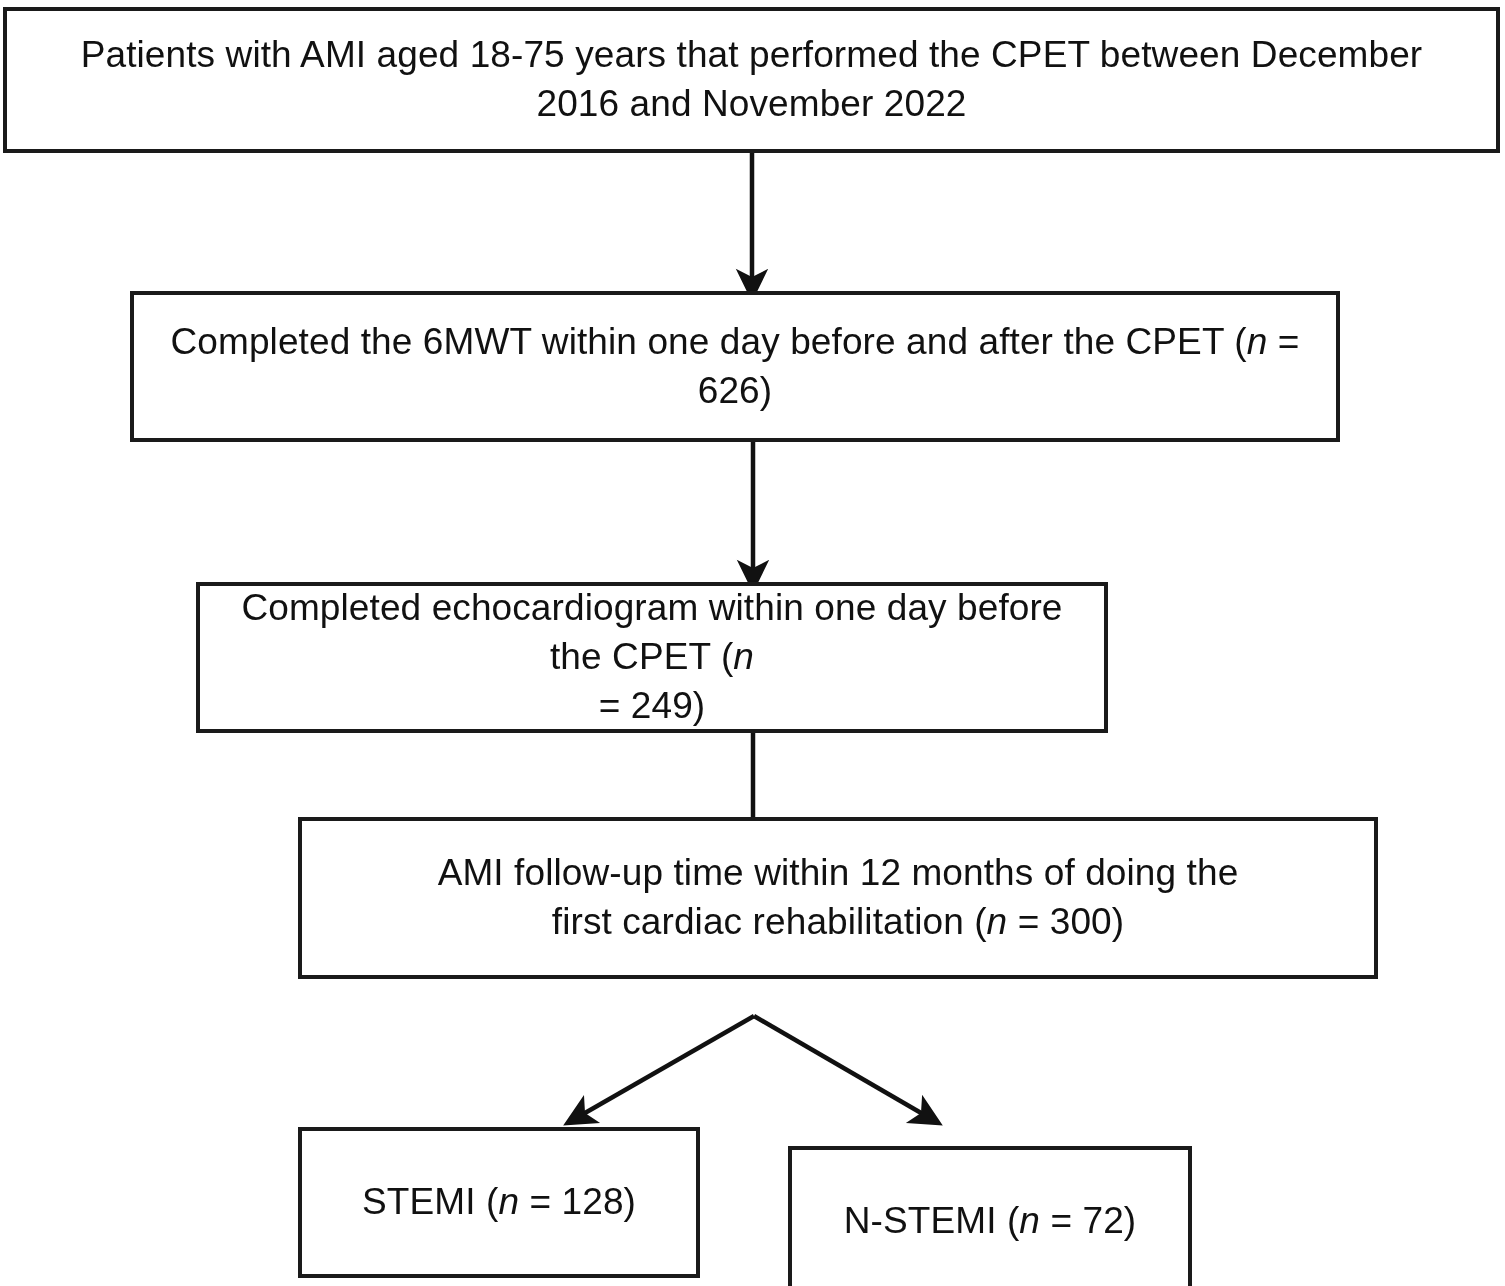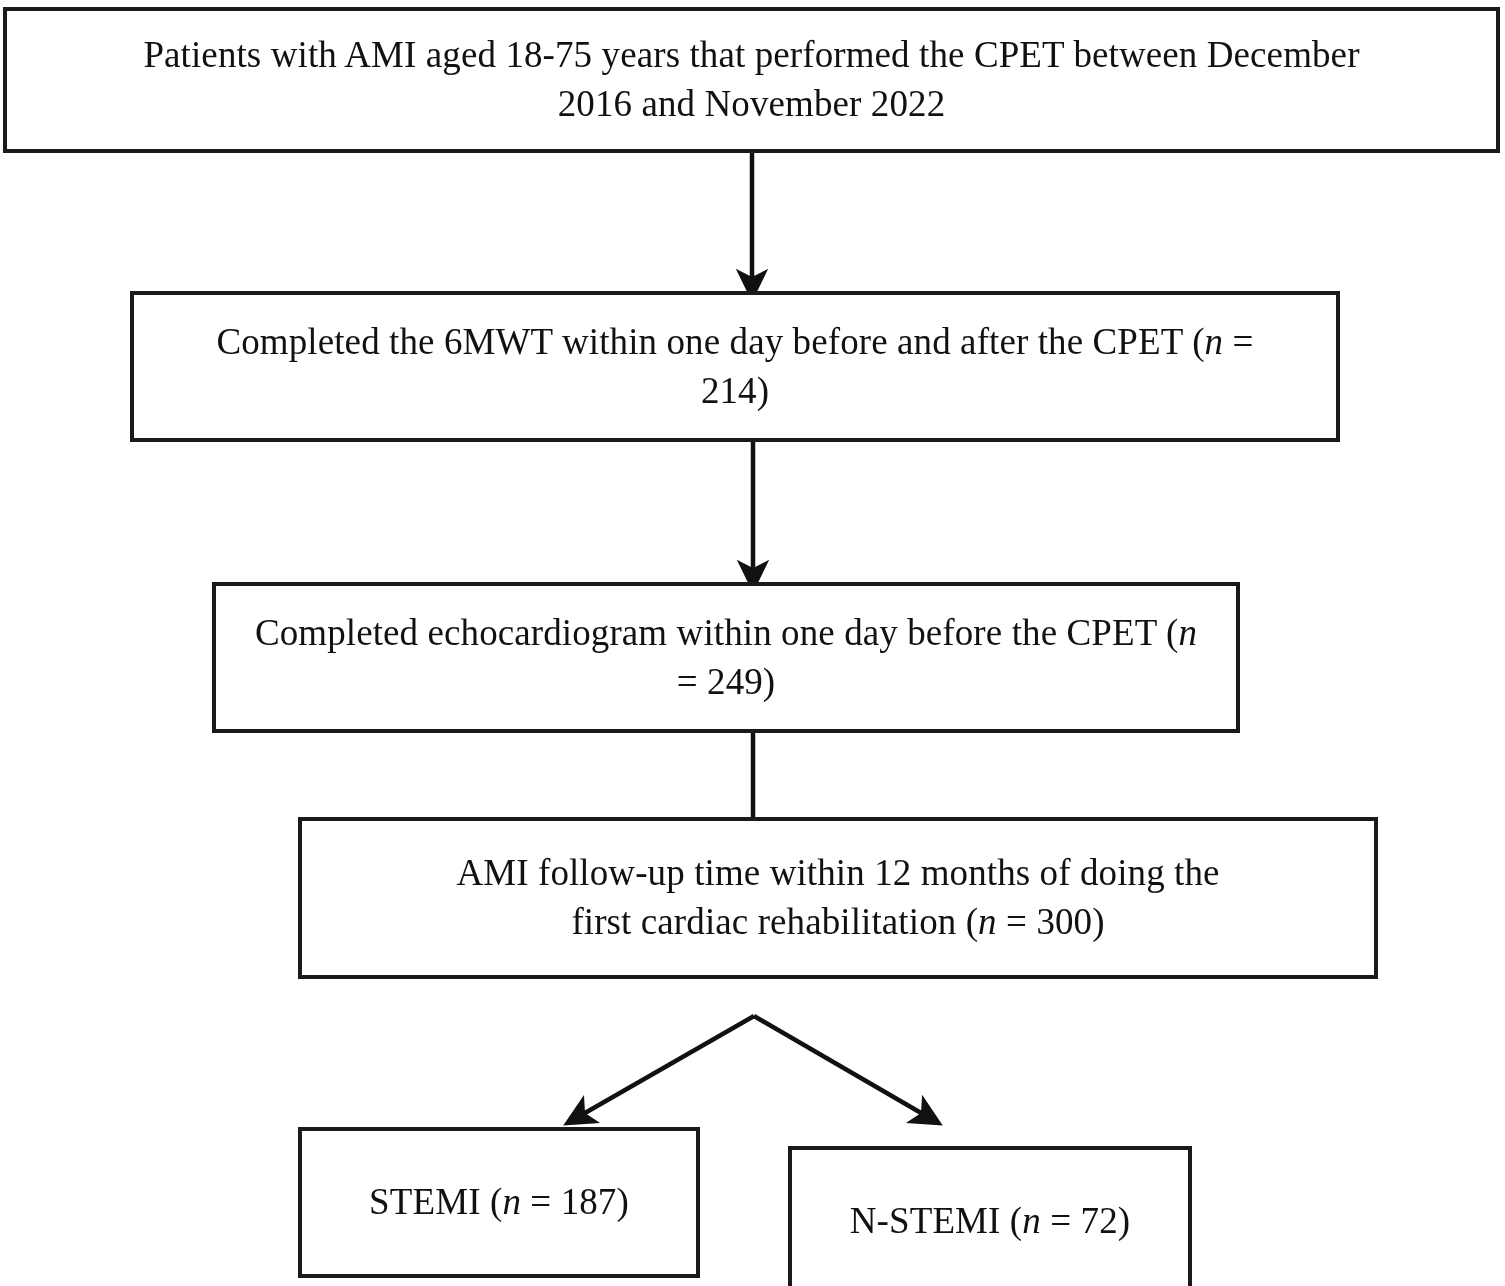--- a/index.html
+++ b/index.html
@@ -5,21 +5,21 @@
   html, body {
     margin: 0;
     padding: 0;
     background: #ffffff;
   }
   #canvas {
     position: relative;
     width: 1505px;
     height: 1286px;
     background: #ffffff;
-    font-family: Liberation Serif, serif;
+    font-family: Liberation Sans, sans-serif;
     color: #111111;
     overflow: hidden;
   }
   .box {
     position: absolute;
     box-sizing: border-box;
     border: 4px solid #1a1a1a;
     background: #ffffff;
     display: flex;
     align-items: center;
@@ -33,21 +33,21 @@
     padding: 0 22px;
     width: 100%;
   }
   .box-text i {
     font-style: italic;
   }
 
   
   #box-screened   { left: 3px;   top: 7px;    width: 1497px; height: 146px; }
   #box-6mwt       { left: 130px; top: 291px;  width: 1210px; height: 151px; justify-content: center; }
-  #box-echo       { left: 212px; top: 582px;  width: 1028px; height: 151px; }
+  #box-echo       { left: 196px; top: 582px;  width: 912px; height: 151px; }
   #box-followup   { left: 298px; top: 817px;  width: 1080px;  height: 162px; }
   #box-stemi      { left: 298px; top: 1127px; width: 402px;  height: 151px; }
   #box-nstemi     { left: 788px; top: 1146px; width: 404px;  height: 151px; }
 
   
   #connectors {
     position: absolute;
     left: 0;
     top: 0;
     width: 1505px;
@@ -83,21 +83,21 @@
       <span>Patients with AMI aged 18-75 years that performed the CPET between December</span>
       <br>
       <span>2016 and November 2022</span>
     </div>
   </div>
 
   <div class="box" id="box-6mwt">
     <div class="box-text">
       Completed the 6MWT within one day before and after the CPET (<i>n</i> =
       <br>
-      <span>214</span>)
+      <span>626</span>)
     </div>
   </div>
 
   <div class="box" id="box-echo">
     <div class="box-text">
       Completed echocardiogram within one day before the CPET (<i>n</i>
       <br>
       = <span>249</span>)
     </div>
   </div>
@@ -107,21 +107,21 @@
       AMI follow-up time within 12 months of doing the
       <br>
       first cardiac rehabilitation (<i>n</i> =
       <span>300</span>)
     </div>
   </div>
 
   <div class="box" id="box-stemi">
     <div class="box-text">
       STEMI (<i>n</i> =
-      <span>187</span>)
+      <span>128</span>)
     </div>
   </div>
 
   <div class="box" id="box-nstemi">
     <div class="box-text">
       N-STEMI (<i>n</i> =
       <span>72</span>)
     </div>
   </div>
 

